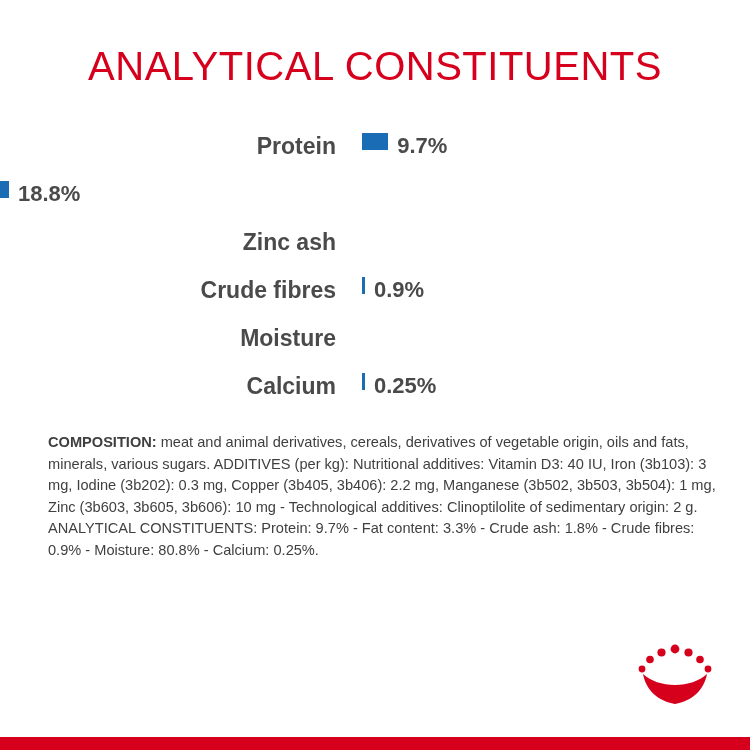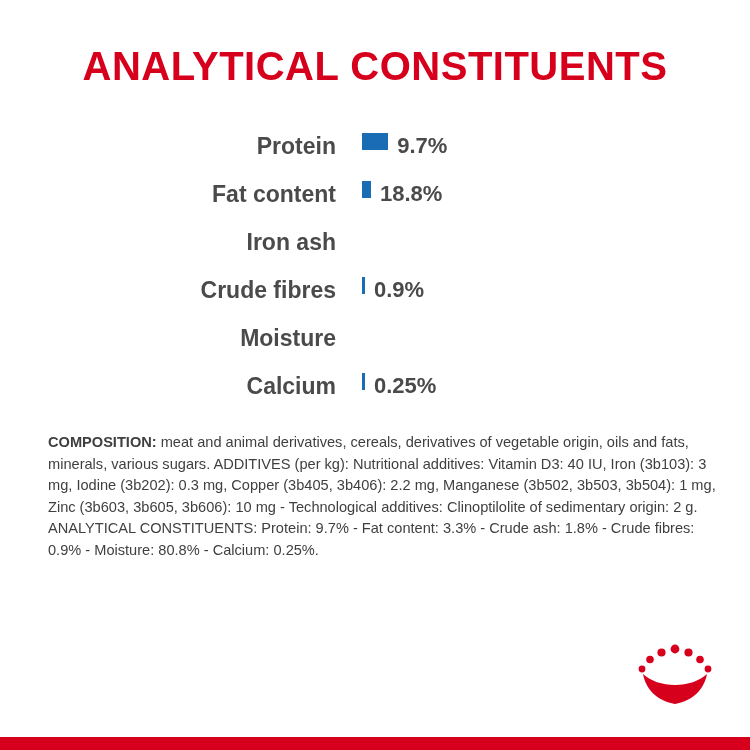--- a/index.html
+++ b/index.html
@@ -20,21 +20,21 @@
   }
 
   
   .title {
     position: absolute;
     top: 44px;
     left: 0;
     width: 750px;
     text-align: center;
     font-size: 40px;
-    font-weight: bold;
+    font-weight: normal;
     letter-spacing: 0.5px;
     color: #d6001c;
   }
 
   
   .chart {
     position: absolute;
     top: 122px;
     left: 0;
     width: 750px;
@@ -112,28 +112,27 @@
 
   <div class="chart">
       <div class="row">
         <div class="row-label">Protein</div>
         <div class="row-bar-wrap">
           <div class="bar" style="width: 26.19px;"></div>
           <div class="row-value">9.7%</div>
         </div>
       </div>
       <div class="row">
-        <div class="row-label">Fat content</div>
         <div class="row-bar-wrap">
           <div class="bar" style="width: 8.91px;"></div>
           <div class="row-value">18.8%</div>
         </div>
       </div>
       <div class="row">
-        <div class="row-label">Iron ash</div>
+        <div class="row-label">Zinc ash</div>
       </div>
       <div class="row">
         <div class="row-label">Crude fibres</div>
         <div class="row-bar-wrap">
           <div class="bar" style="width: 3px;"></div>
           <div class="row-value">0.9%</div>
         </div>
       </div>
       <div class="row">
         <div class="row-label">Moisture</div>

